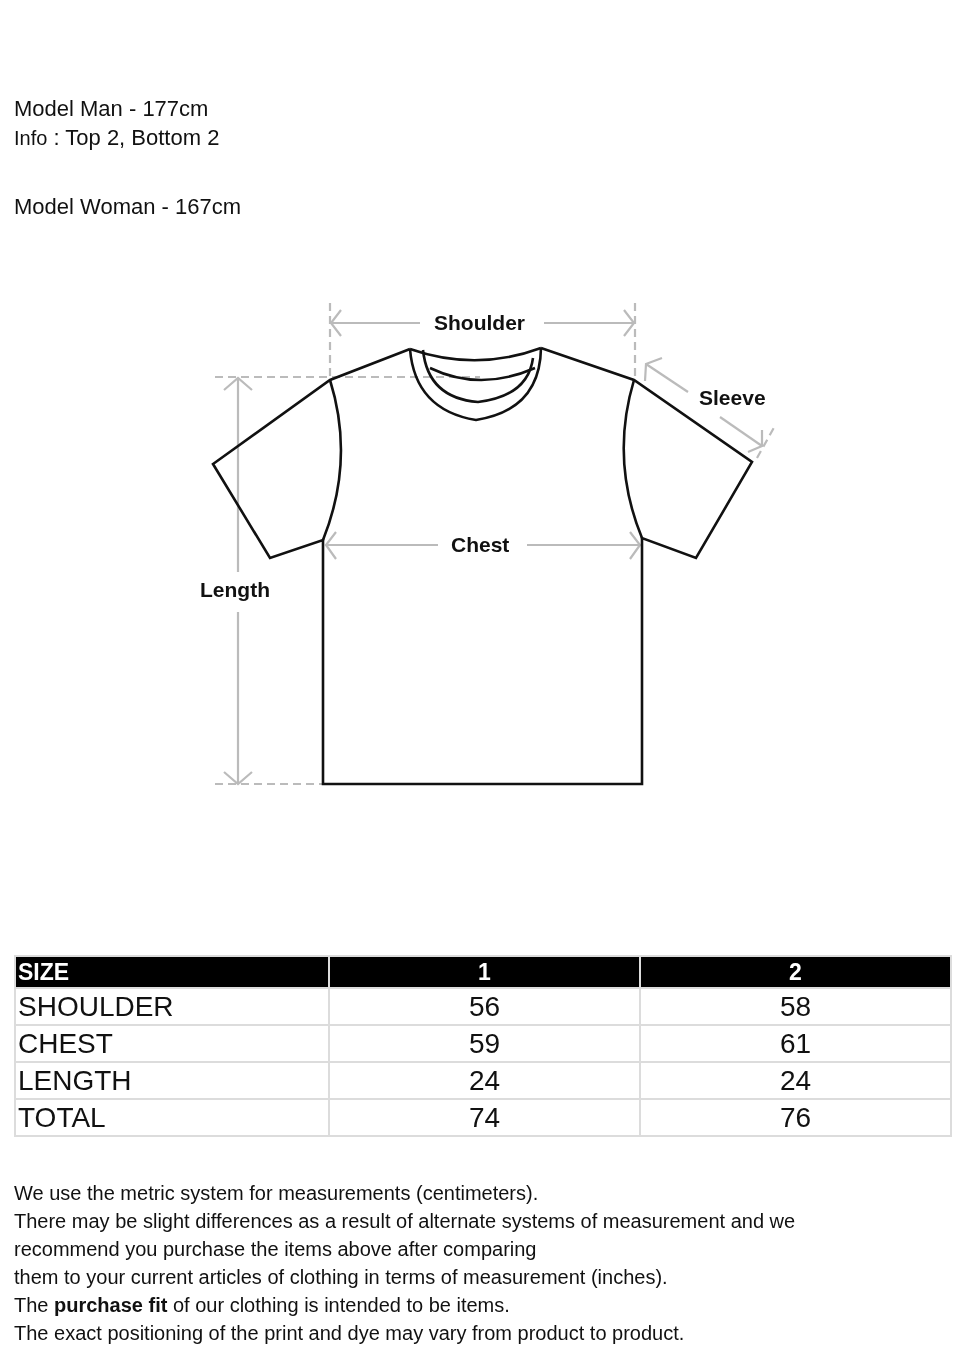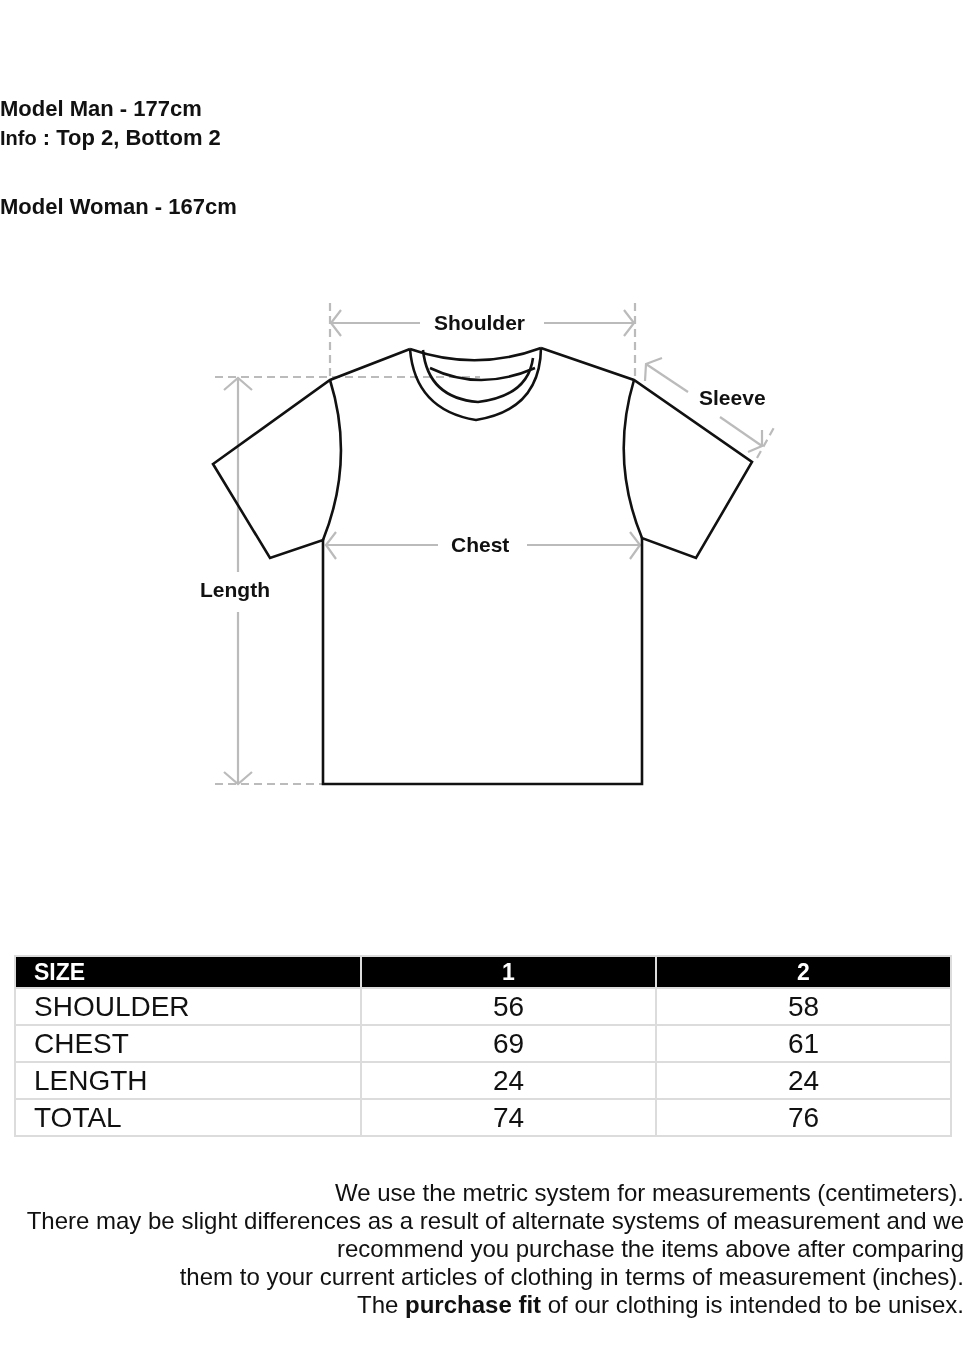--- a/index.html
+++ b/index.html
@@ -1,42 +1,42 @@
 <!DOCTYPE html>
 <html><head>
 <meta charset="utf-8">
 <style>
   html, body { margin: 0; padding: 0; background: #ffffff; }
   body {
     width: 971px; height: 1357px; position: relative; overflow: hidden;
     font-family: "Liberation Sans", sans-serif; color: #111111;
   }
-  .model-info { position: absolute; left: 0; top: 94px; font-size: 22px; line-height: 29px; font-weight: bold; }
+  .model-info { position: absolute; left: 14px; top: 94px; font-size: 22px; line-height: 29px; }
   .model-info .line { white-space: nowrap; }
   .model-info .big { font-size: 20px; }
   .model-info .gap { height: 39px; }
 
   .diagram { position: absolute; left: 0; top: 290px; width: 971px; height: 520px; }
   .diagram svg { position: absolute; left: 0; top: 0; }
   .dlabel { position: absolute; font-weight: bold; font-size: 21px; color: #111; white-space: nowrap; }
 
   table.size-table {
     position: absolute; left: 14px; top: 955px; width: 938px;
     border-collapse: collapse; font-size: 28px; table-layout: fixed;
   }
   table.size-table td, table.size-table th {
-    border: 2px solid #dcdcdc; padding: 0 18px; height: 35px; line-height: 35px;
+    border: 2px solid #dcdcdc; padding: 0 2px; height: 35px; line-height: 35px;
   }
   table.size-table th {
     background: #000000; color: #ffffff; font-weight: bold; font-size: 23px; height: 30px; line-height: 30px;
   }
   table.size-table th:first-child, table.size-table td:first-child { text-align: left; width: 308px; }
   table.size-table th:not(:first-child), table.size-table td:not(:first-child) { text-align: center; }
 
-  .notes { position: absolute; left: 14px; top: 1179px; font-size: 24px; line-height: 28px; width: 950px; text-align: right; }
+  .notes { position: absolute; left: 14px; top: 1179px; font-size: 20px; line-height: 28px; width: 950px; }
   .notes .line { white-space: nowrap; }
   .notes b { font-weight: bold; }
 </style>
 </head>
 <body>
 
 <div class="model-info">
   <div class="line">Model Man - 177cm</div>
   <div class="line"><span class="big">Info</span><span> : Top 2, Bottom 2</span></div>
   <div class="gap"></div>
@@ -107,35 +107,36 @@
     </tr>
   </thead>
   <tbody>
     <tr>
       <td>SHOULDER</td>
       <td>56</td>
       <td>58</td>
     </tr>
     <tr>
       <td>CHEST</td>
-      <td>69</td>
+      <td>59</td>
       <td>61</td>
     </tr>
     <tr>
       <td>LENGTH</td>
       <td>24</td>
       <td>24</td>
     </tr>
     <tr>
       <td>TOTAL</td>
       <td>74</td>
       <td>76</td>
     </tr>
   </tbody>
 </table>
 
 <div class="notes">
   <div class="line">We use the metric system for measurements (centimeters).</div>
   <div class="line">There may be slight differences as a result of alternate systems of measurement and we</div>
   <div class="line">recommend you purchase the items above after comparing</div>
   <div class="line">them to your current articles of clothing in terms of measurement (inches).</div>
-  <div class="line"><span>The </span><b>purchase fit</b><span> of our clothing is intended to be unisex.</span></div>
+  <div class="line"><span>The </span><b>purchase fit</b><span> of our clothing is intended to be items.</span></div>
+  <div class="line">The exact positioning of the print  and dye may vary from product to product.</div>
 </div>
 
 </body></html>

